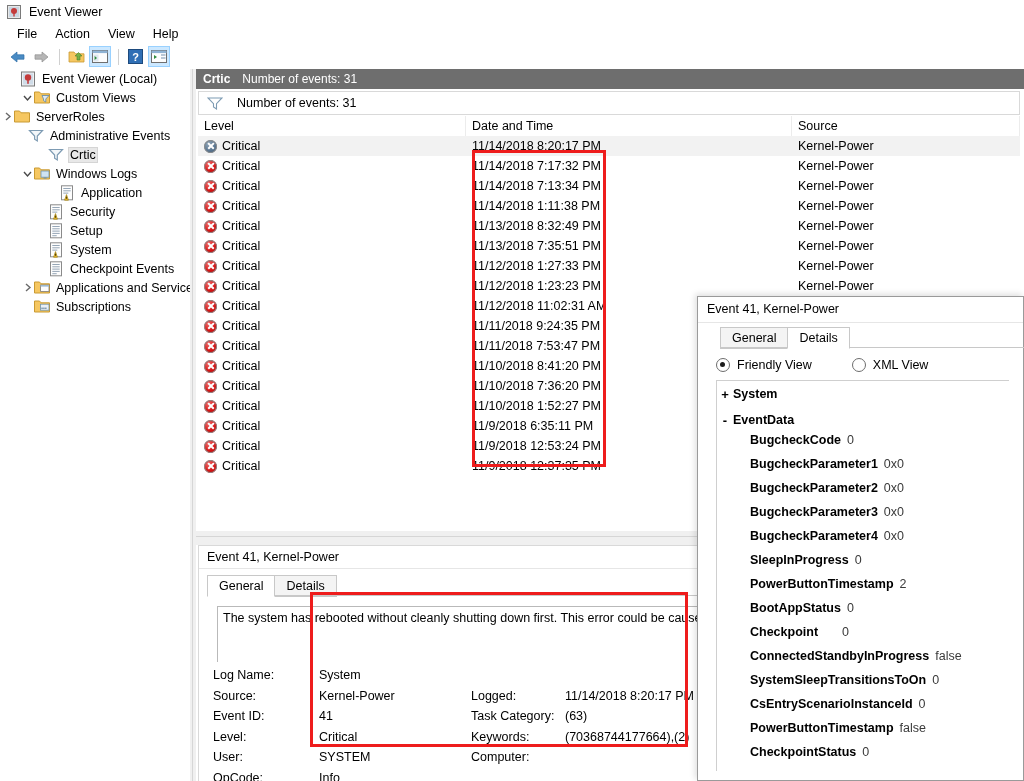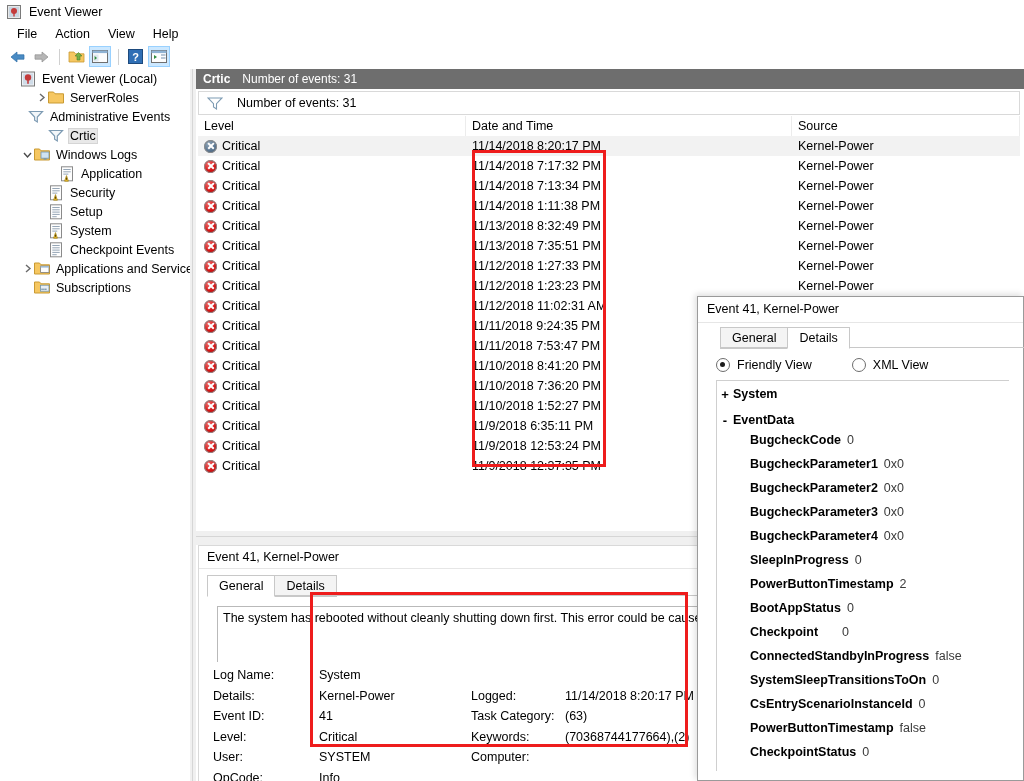--- a/index.html
+++ b/index.html
@@ -225,21 +225,33 @@
     <div class="tree-row" style="padding-left: 6px;">
       <span class="twisty"></span>
       <span class="ticon"><svg width="16" height="16" viewBox="0 0 16 16">
           <rect x="1.5" y="1" width="13" height="14" fill="#eef1f4" stroke="#7a7a7a"></rect>
           <rect x="3" y="2.5" width="10" height="11" fill="#cfdce8"></rect>
           <circle cx="8" cy="6.5" r="3.2" fill="#c43b3b"></circle>
           <rect x="7.2" y="8.2" width="1.6" height="4.6" fill="#c43b3b"></rect>
         </svg></span>
       <span class="tlabel">Event Viewer (Local)</span>
     </div>
-    <div class="tree-row" style="padding-left: 34px;">
+    <div class="tree-row" style="padding-left: 20px;">
+      <span class="twisty">
+        <svg width="9" height="9" viewBox="0 0 9 9">
+          <path d="M1 3 L4.5 7 L8 3" fill="none" stroke="#4a4a4a" stroke-width="1.4"></path>
+        </svg>
+      </span>
+      <span class="ticon"><svg width="16" height="15" viewBox="0 0 16 15">
+          <path d="M0.5 2 L5.5 2 L7 3.8 L15.5 3.8 L15.5 13 L0.5 13 Z" fill="#f6c761" stroke="#c99a33"></path>
+          <path d="M8 5.5 L15 5.5 L11.8 9 L11.8 12 L9.5 10.6 L9.5 9 Z" fill="#dfe9f2" stroke="#5f88a8" stroke-width="0.8"></path>
+        </svg></span>
+      <span class="tlabel">Custom Views</span>
+    </div>
+    <div class="tree-row" style="">
       <span class="twisty">
         <svg width="9" height="9" viewBox="0 0 9 9">
           <path d="M3 1 L7 4.5 L3 8" fill="none" stroke="#6a6a6a" stroke-width="1.4"></path>
         </svg>
       </span>
       <span class="ticon"><svg width="16" height="15" viewBox="0 0 16 15">
           <path d="M0.5 2 L5.5 2 L7 3.8 L15.5 3.8 L15.5 13 L0.5 13 Z" fill="#f6c761" stroke="#c99a33"></path>
         </svg></span>
       <span class="tlabel">ServerRoles</span>
     </div>
@@ -542,21 +554,21 @@
       <div class="tab active">General</div>
       <div class="tab">Details</div>
     </div>
     <div id="msgbox">The system has rebooted without cleanly shutting down first. This error could be caused if th</div>
     <div id="fieldgrid">
         <div class="frow">
           <span class="lab">Log Name:</span>
           <span class="val">System</span>
         </div>
         <div class="frow">
-          <span class="lab">Details:</span>
+          <span class="lab">Source:</span>
           <span class="val">Kernel-Power</span>
           <span class="lab2">Logged:</span>
           <span class="val2">11/14/2018 8:20:17 PM</span>
         </div>
         <div class="frow">
           <span class="lab">Event ID:</span>
           <span class="val">41</span>
           <span class="lab2">Task Category:</span>
           <span class="val2">(63)</span>
         </div>

